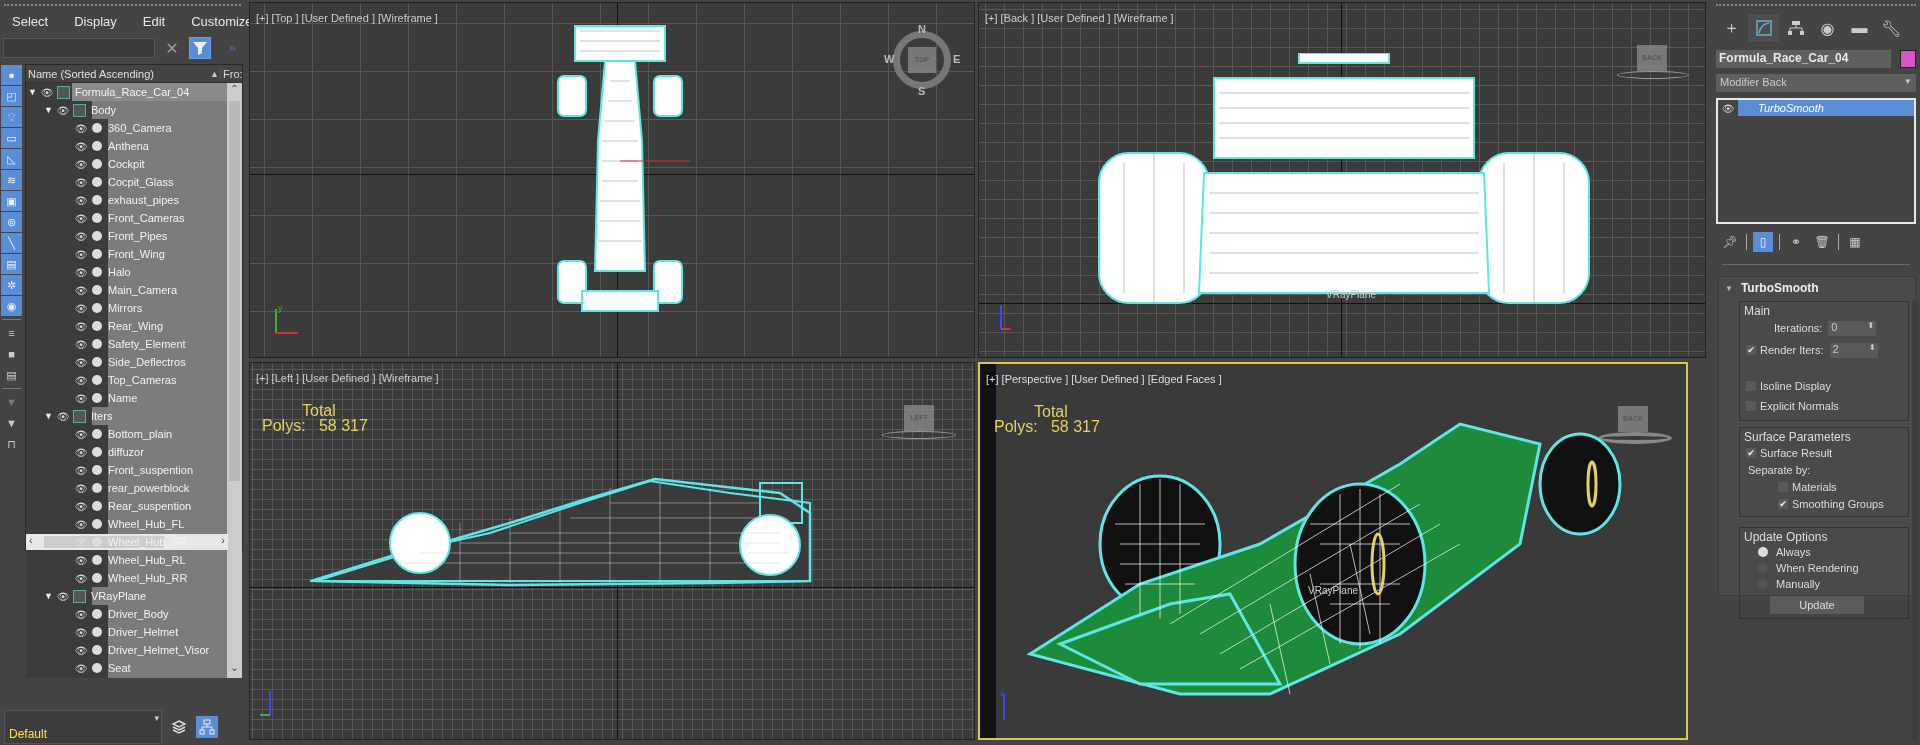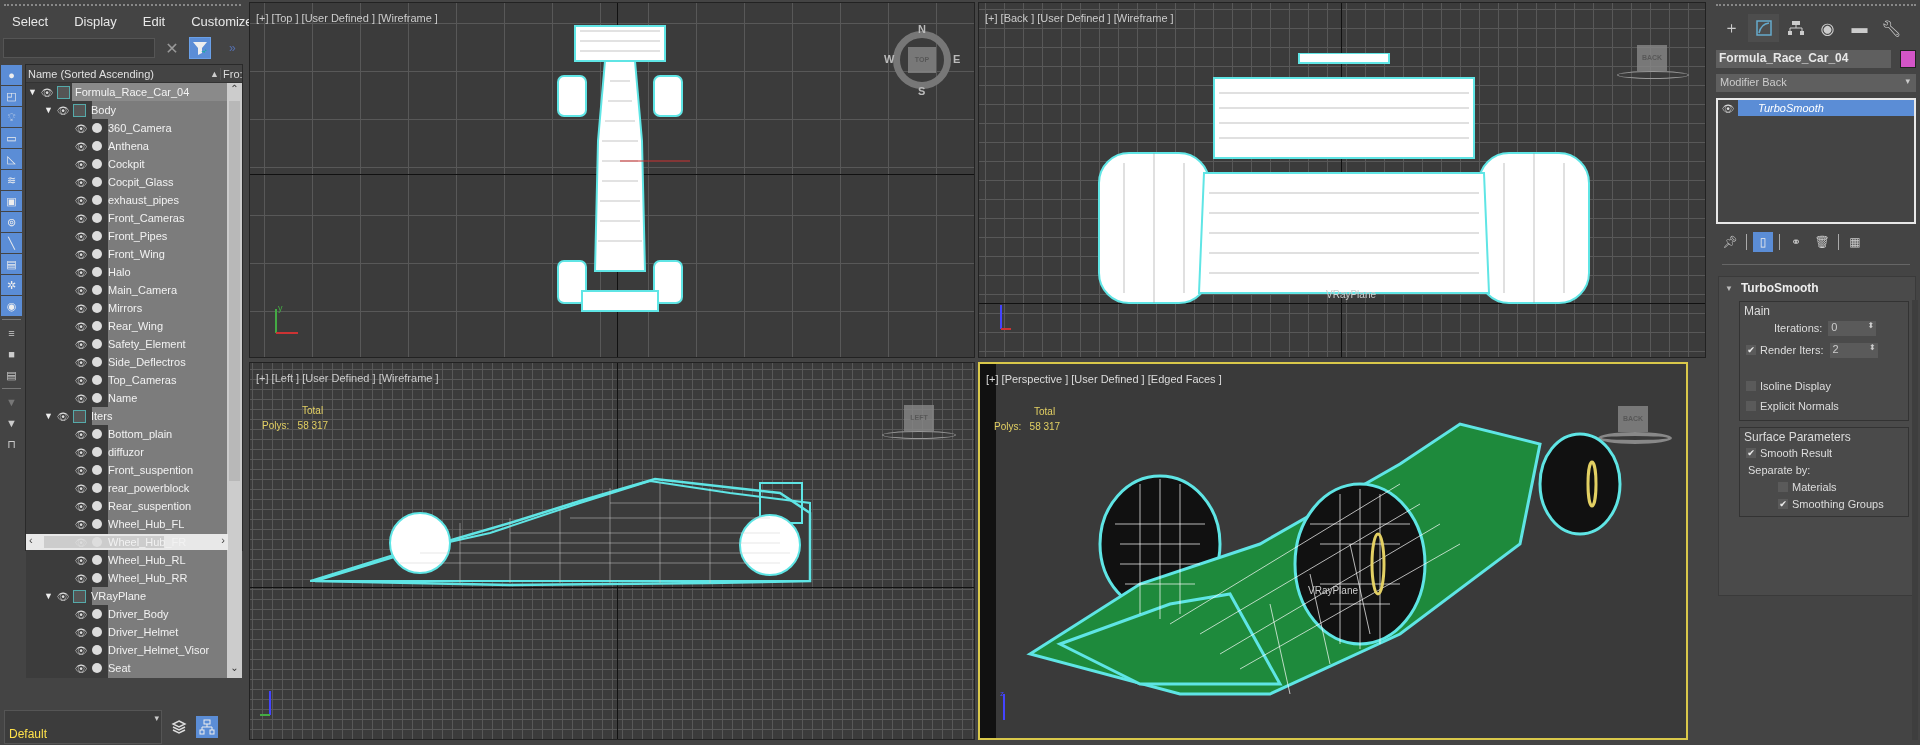--- a/index.html
+++ b/index.html
@@ -42,21 +42,21 @@
 .hscroll .th{position:absolute;left:18px;top:2px;width:120px;height:12px;background:#ccc}
 .bottombar{position:absolute;left:0;top:712px;width:245px;height:30px;display:flex;align-items:center}
 .layersel{margin-left:4px;width:158px;height:20px;background:#3c3c3c;border:1px solid #555;color:#ffe24a;font-size:12px;padding:16px 4px;position:relative}
 .layersel .ar{position:absolute;right:2px;top:2px;color:#ccc;font-size:9px}
 .bbtn{width:22px;height:22px;margin-left:6px;display:flex;align-items:center;justify-content:center;color:#ddd}
 .bbtn.on{background:#5b8dd6}
 
 .vp{position:absolute;background:#3b3b3b;border:1px solid #222;overflow:hidden}
 .vp .grid{position:absolute;inset:0;background-image:linear-gradient(#585858 1px,transparent 1px),linear-gradient(90deg,#585858 1px,transparent 1px)}
 .vp .label{position:absolute;left:6px;top:9px;color:#ccc;font-size:11px;white-space:nowrap}
-.stats{position:absolute;color:#e3d063;font-size:10px;line-height:15px}
+.stats{position:absolute;color:#e3d063;font-size:16px;line-height:15px}
 .stats .t{padding-left:40px}
 .axis{position:absolute;width:40px;height:40px}
 .car-wire{position:absolute}
 .vcube{position:absolute;width:30px;height:26px;background:#888;color:#5f5f5f;font-size:7px;text-align:center;line-height:26px;font-weight:bold;opacity:.8}
 .ring{position:absolute;border:1px solid #999;border-radius:50%}
 
 .cmd{position:absolute;left:1712px;top:0;width:208px;height:745px;background:#444}
 .tabs{display:flex;margin-top:8px;margin-left:4px}
 .tab{width:31px;height:28px;display:flex;align-items:center;justify-content:center;color:#ccc;font-size:16px;margin-right:1px;background:#444}
 .tab.on{background:#4d4d4d;color:#6ac}
@@ -711,30 +711,46 @@
       <div class="fld">
         <span class="cb"></span>
         <span>Explicit Normals</span>
       </div>
     </div>
 
     <div class="gbox">
       <div class="gt">Surface Parameters</div>
       <div class="fld" style="height:17px">
         <span class="cb">✔</span>
-        <span>Smooth Result</span>
+        <span>Surface Result</span>
       </div>
       <div class="fld" style="height:17px;padding-left:2px">Separate by:</div>
       <div class="fld" style="height:17px;padding-left:32px">
         <span class="cb"></span>
         <span>Materials</span>
       </div>
       <div class="fld" style="height:17px;padding-left:32px">
         <span class="cb">✔</span>
         <span>Smoothing Groups</span>
       </div>
     </div>
 
+    <div class="gbox" style="margin-top:10px">
+      <div class="gt">Update Options</div>
+      <div class="fld" style="height:16px;padding-left:12px">
+        <span class="rad on"></span>
+        <span>Always</span>
+      </div>
+      <div class="fld" style="height:16px;padding-left:12px">
+        <span class="rad"></span>
+        <span>When Rendering</span>
+      </div>
+      <div class="fld" style="height:16px;padding-left:12px">
+        <span class="rad"></span>
+        <span>Manually</span>
+      </div>
+      <div class="upbtn">Update</div>
+    </div>
   </div>
   <div style="position:absolute;right:2px;top:300px;width:6px;height:440px;background:#3e3e3e"></div>
 </div>
 
 </div>
 
 </body></html>

